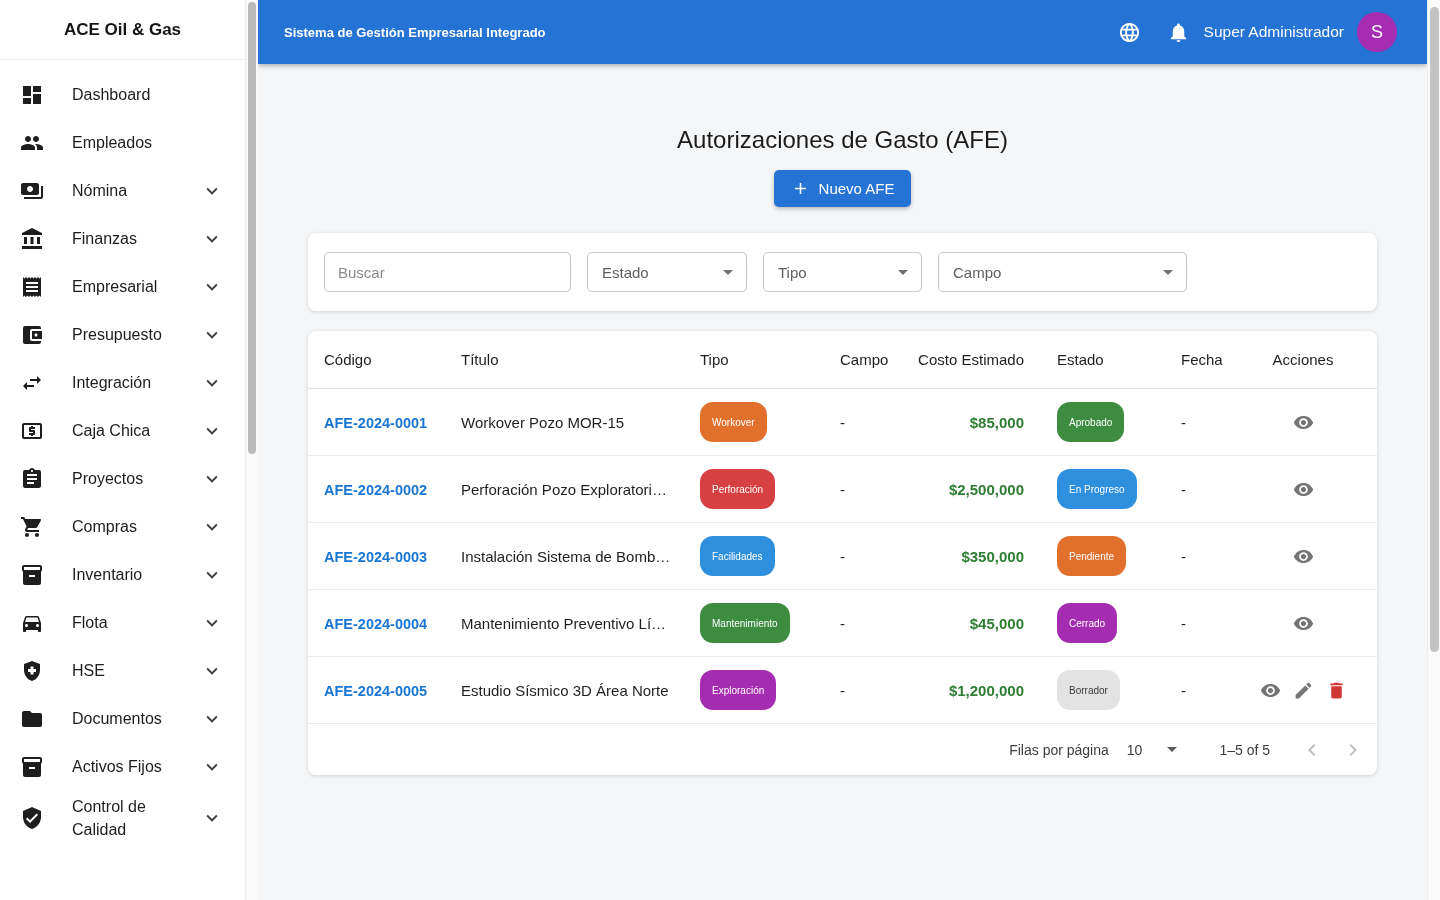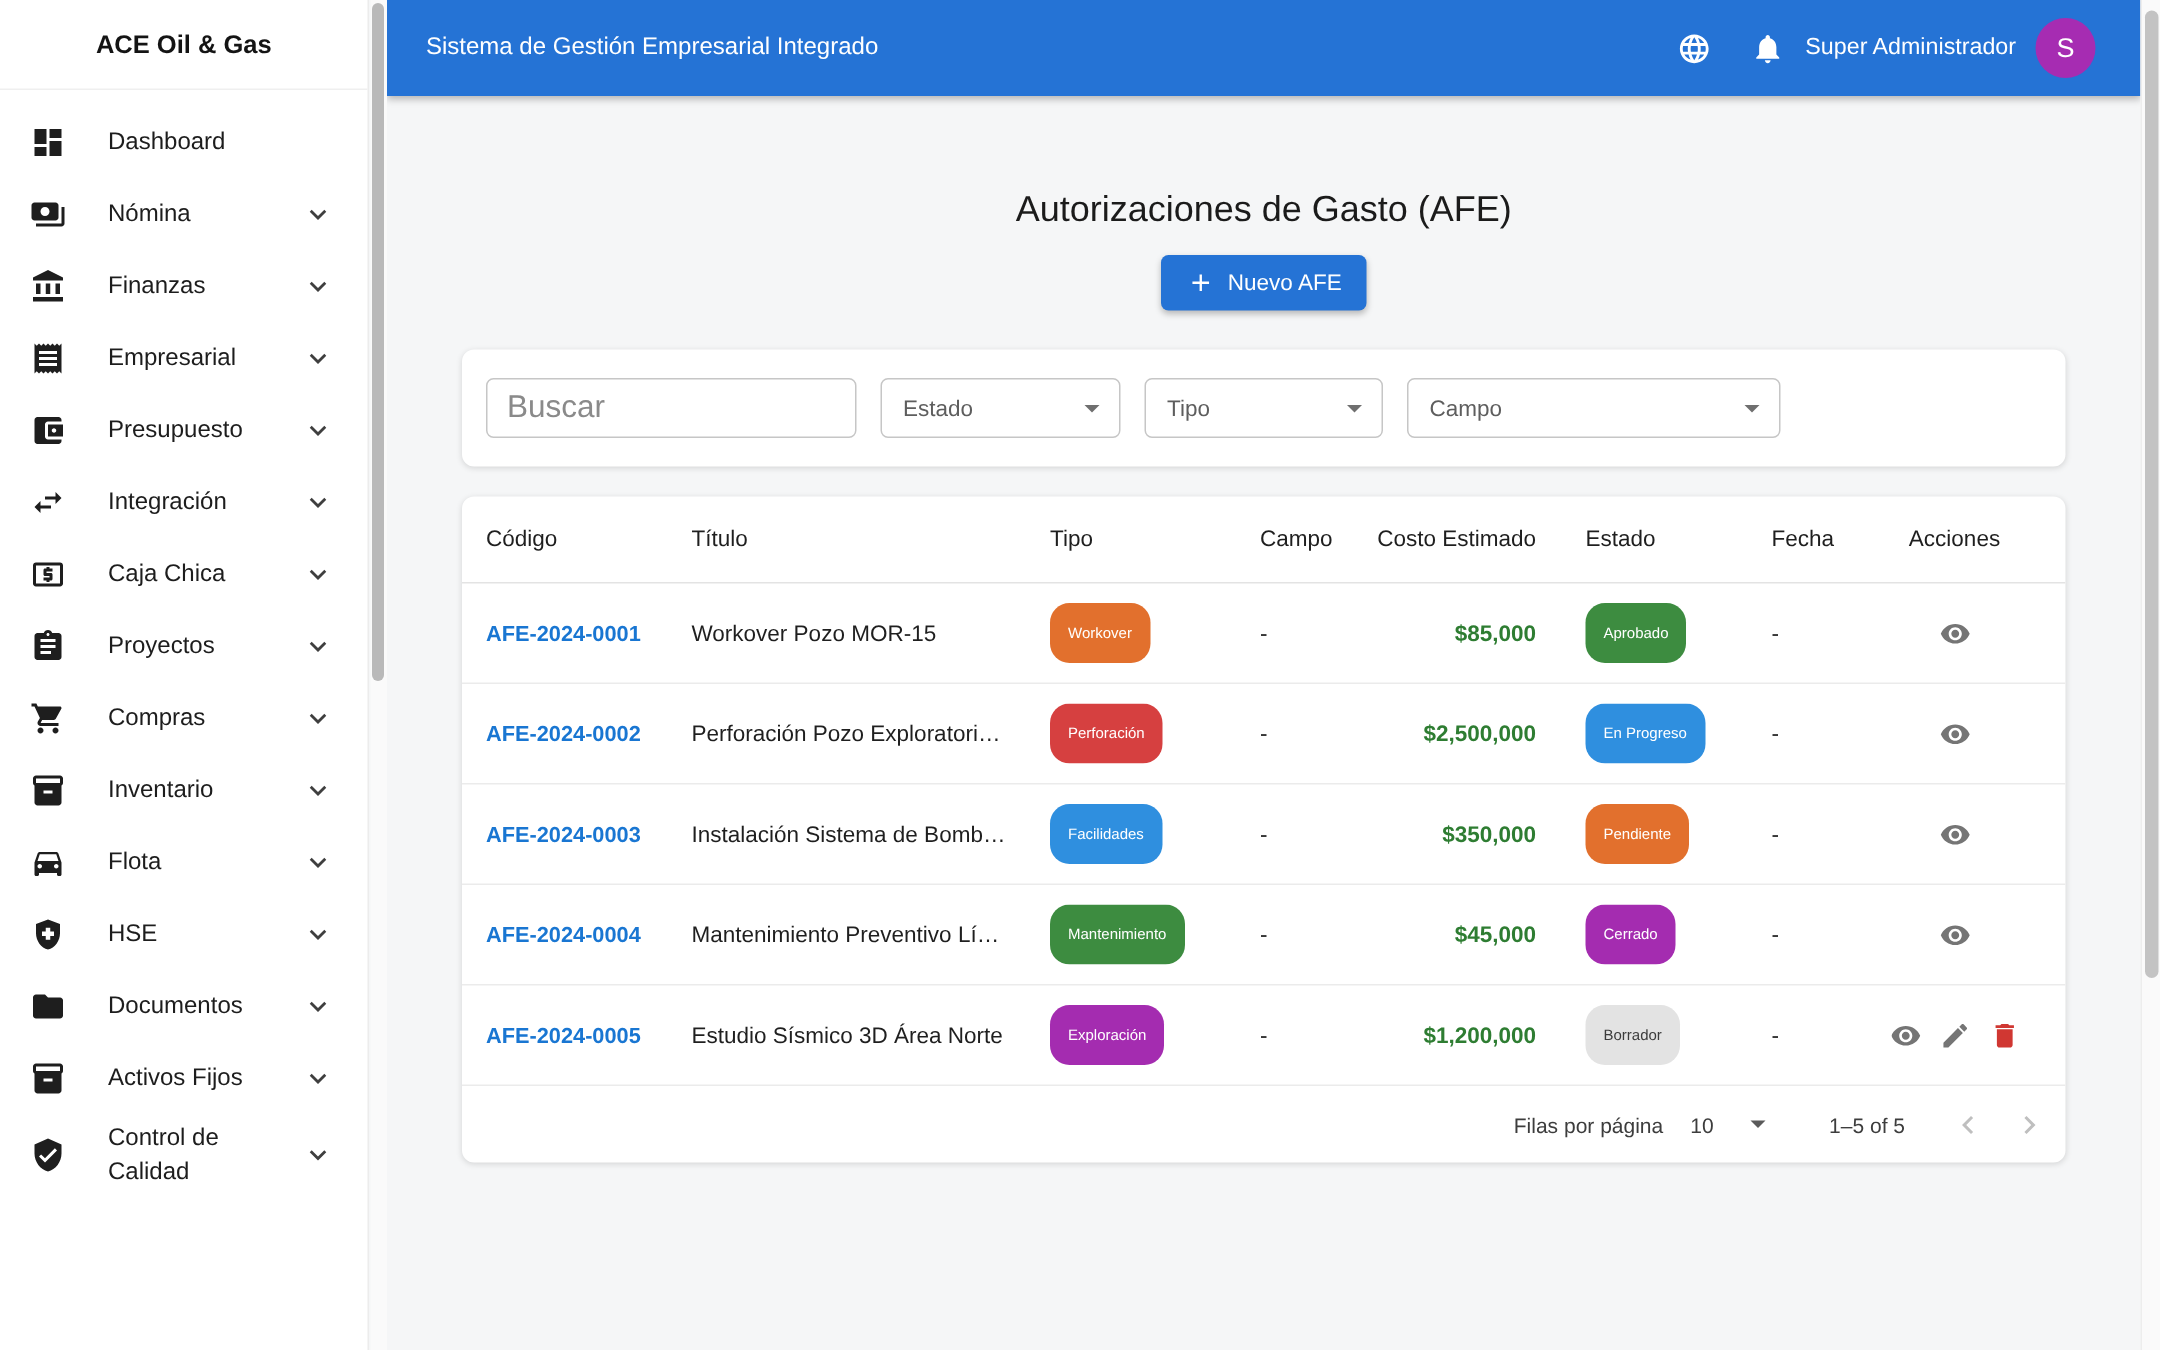--- a/index.html
+++ b/index.html
@@ -18,37 +18,37 @@
   .nav-ic { width:24px; height:24px; flex:none; margin-right:28px; color:#1e1e1e; }
   .nav-label { flex:1; font-size:16px; color:#1d1d1d; line-height:1.45; }
   .nav-chevron { width:22px; height:22px; flex:none; color:#3f3f3f; }
 
   .sb-track { position:absolute; left:247px; top:0; width:11px; height:900px; background:#fafafa; z-index:4; }
   .sb-thumb { position:absolute; left:1px; top:2px; width:8px; height:452px; border-radius:4px; background:#b9b9b9; }
 
   
   .main { position:absolute; left:258px; top:0; width:1169px; height:900px; }
   .appbar { height:64px; background:#2573d5; color:#fff; display:flex; align-items:center; padding:0 30px 0 26px; box-shadow:0 2px 5px rgba(0,0,0,.28); position:relative; z-index:2; }
-  .appbar-title { font-size:16px; font-weight:normal; }
+  .appbar-title { font-size:13px; font-weight:bold; }
   .appbar-right { margin-left:auto; display:flex; align-items:center; }
   .tb-icon { width:23px; height:23px; color:#fff; cursor:pointer; }
   .tb-globe { margin-right:26px; }
   .tb-bell { margin-right:14px; }
   .tb-user { font-size:15.5px; margin-right:13px; }
   .avatar { width:40px; height:40px; border-radius:50%; background:#a62cb2; color:#fff; font-size:18px; display:flex; align-items:center; justify-content:center; cursor:pointer; }
 
   .content { padding:46px 50px 0 50px; }
   .page-head { display:flex; align-items:center; justify-content:space-between; margin-bottom:26px;flex-direction:column; }
   .page-title { font-size:24px; font-weight:normal; color:#1b1b1b; }
   .btn-primary { display:flex; align-items:center; gap:9px; height:37px; padding:0 17px; border:none; border-radius:5px; background:#2573d5; color:#fff; font-size:15px; font-family:inherit; cursor:pointer; box-shadow:0 2px 4px rgba(0,0,0,.25); }
   .btn-primary svg { width:19px; height:19px; }
 
   
   .filters-card { background:#fff; border-radius:8px; box-shadow:0 1px 4px rgba(0,0,0,.14); padding:19px 16px; display:flex; gap:16px; margin-bottom:20px; }
-  .search-input { width:247px; height:40px; border:1px solid #c6c6c6; border-radius:5px; padding:0 13px; font-size:21px; font-family:inherit; color:#333; outline:none; }
+  .search-input { width:247px; height:40px; border:1px solid #c6c6c6; border-radius:5px; padding:0 13px; font-size:15px; font-family:inherit; color:#333; outline:none; }
   .search-input::placeholder { color:#8a8a8a; }
   .select { height:40px; border:1px solid #c6c6c6; border-radius:5px; display:flex; align-items:center; justify-content:space-between; padding:0 13px 0 14px; font-size:15px; color:#5e5e5e; cursor:pointer; background:#fff; }
   .w-estado { width:160px; } .w-tipo { width:159px; } .w-campo { width:249px; }
   .caret { width:0; height:0; border-left:5px solid transparent; border-right:5px solid transparent; border-top:5px solid #6f6f6f; }
 
   
   .table-card { background:#fff; border-radius:8px; box-shadow:0 1px 4px rgba(0,0,0,.14); overflow:hidden; }
   .t-head, .t-row { display:grid; grid-template-columns:137px 239px 140px 84px 133px 124px 96px 84px; align-items:center; }
   .t-head { height:58px; border-bottom:1px solid #e3e3e3; font-size:14px; color:#3b3b3b; }
   .t-row { height:67px; border-bottom:1px solid #ebebeb; }
@@ -81,20 +81,26 @@
 <aside class="sidebar">
   <div class="sidebar-header">
     <span class="brand">ACE Oil &amp; Gas</span>
   </div>
   <nav class="sidebar-nav" id="sidebar-nav">
       <div class="nav-item">
         <svg viewBox="0 0 24 24" class="nav-ic">
           <path d="M3 13h8V3H3v10zm0 8h8v-6H3v6zm10 0h8V11h-8v10zm0-18v6h8V3h-8z" fill="currentColor"></path>
         </svg>
         <span class="nav-label">Dashboard</span>
+      </div>
+      <div class="nav-item">
+        <svg viewBox="0 0 24 24" class="nav-ic">
+          <path d="M16 11c1.66 0 2.99-1.34 2.99-3S17.66 5 16 5s-3 1.34-3 3 1.34 3 3 3zm-8 0c1.66 0 2.99-1.34 2.99-3S9.66 5 8 5 5 6.34 5 8s1.34 3 3 3zm0 2c-2.33 0-7 1.17-7 3.5V19h14v-2.5c0-2.33-4.67-3.5-7-3.5zm8 0c-.29 0-.62.02-.97.05 1.16.84 1.97 1.97 1.97 3.45V19h6v-2.5c0-2.33-4.67-3.5-7-3.5z" fill="currentColor"></path>
+        </svg>
+        <span class="nav-label">Empleados</span>
       </div>
       <div class="nav-item">
         <svg viewBox="0 0 24 24" class="nav-ic">
           <path d="M19 14V6c0-1.1-.9-2-2-2H3c-1.1 0-2 .9-2 2v8c0 1.1.9 2 2 2h14c1.1 0 2-.9 2-2zm-9-1c-1.66 0-3-1.34-3-3s1.34-3 3-3 3 1.34 3 3-1.34 3-3 3zm13-6v11c0 1.1-.9 2-2 2H4v-2h17V7h2z" fill="currentColor"></path>
         </svg>
         <span class="nav-label">Nómina</span>
         <svg viewBox="0 0 24 24" class="nav-chevron">
           <path d="M16.59 8.59L12 13.17 7.41 8.59 6 10l6 6 6-6z" fill="currentColor"></path>
         </svg>
       </div>

